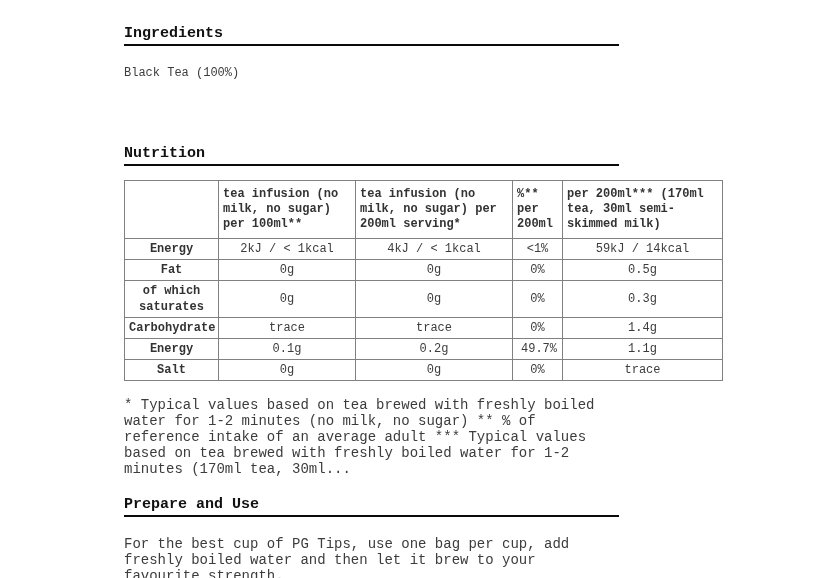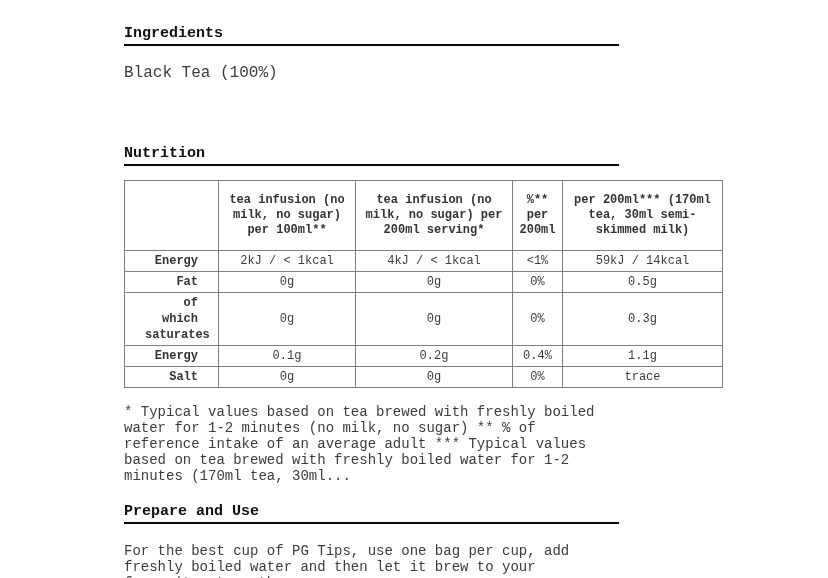--- a/index.html
+++ b/index.html
@@ -19,47 +19,47 @@
   .section-title {
     font-size: 15px;
     line-height: 16px;
     font-weight: bold;
     color: #111111;
     border-bottom: 2px solid #0a0a0a;
     padding-bottom: 2px;
   }
   .ingredients-body {
     margin-top: 19px;
-    font-size: 16px;
+    font-size: 12px;
     line-height: 16px;
   }
   .nutrition-title { margin-top: 65px; }
   table.nutrition {
     margin-top: 14px;
     border-collapse: collapse;
     width: 598px;
     table-layout: fixed;
   }
   table.nutrition th, table.nutrition td {
     border: 1px solid #808080;
     font-size: 12px;
     vertical-align: middle;
   }
   table.nutrition th {
     font-weight: bold;
-    text-align: center;
+    text-align: left;
     line-height: 15px;
-    padding: 12px 4px;
+    padding: 6px 4px;
     color: #333333;
     margin-left: 36px;
   }
   table.nutrition td.row-label {
     font-weight: bold;
-    text-align: right;
-    padding: 2px 20px;
+    text-align: center;
+    padding: 2px 4px;
     line-height: 16px;
     color: #333333;
   }
   table.nutrition td.row-value {
     text-align: center;
     padding: 2px 8px;
     line-height: 16px;
   }
   .footnote {
     margin-top: 16px;
@@ -117,24 +117,31 @@
         <td class="row-value">0.5g</td>
       </tr>
       <tr>
         <td class="row-label">of which saturates</td>
         <td class="row-value">0g</td>
         <td class="row-value">0g</td>
         <td class="row-value">0%</td>
         <td class="row-value">0.3g</td>
       </tr>
       <tr>
+        <td class="row-label">Carbohydrate</td>
+        <td class="row-value">trace</td>
+        <td class="row-value">trace</td>
+        <td class="row-value">0%</td>
+        <td class="row-value">1.4g</td>
+      </tr>
+      <tr>
         <td class="row-label">Energy</td>
         <td class="row-value">0.1g</td>
         <td class="row-value">0.2g</td>
-        <td class="row-value">0.4%</td>
+        <td class="row-value">49.7%</td>
         <td class="row-value">1.1g</td>
       </tr>
       <tr>
         <td class="row-label">Salt</td>
         <td class="row-value">0g</td>
         <td class="row-value">0g</td>
         <td class="row-value">0%</td>
         <td class="row-value">trace</td>
       </tr>
     </tbody>

